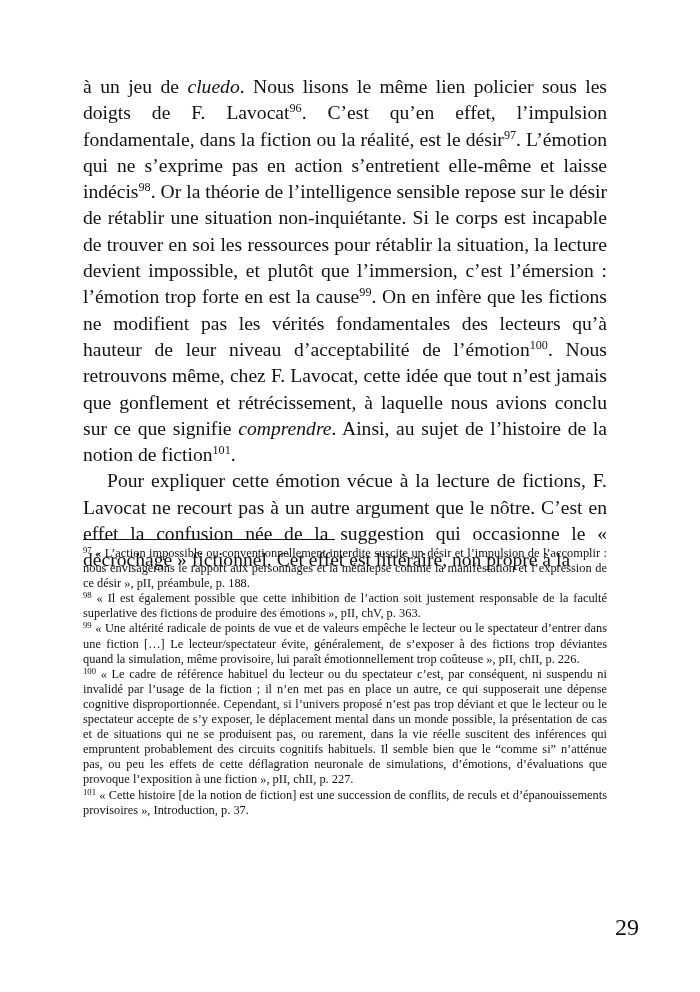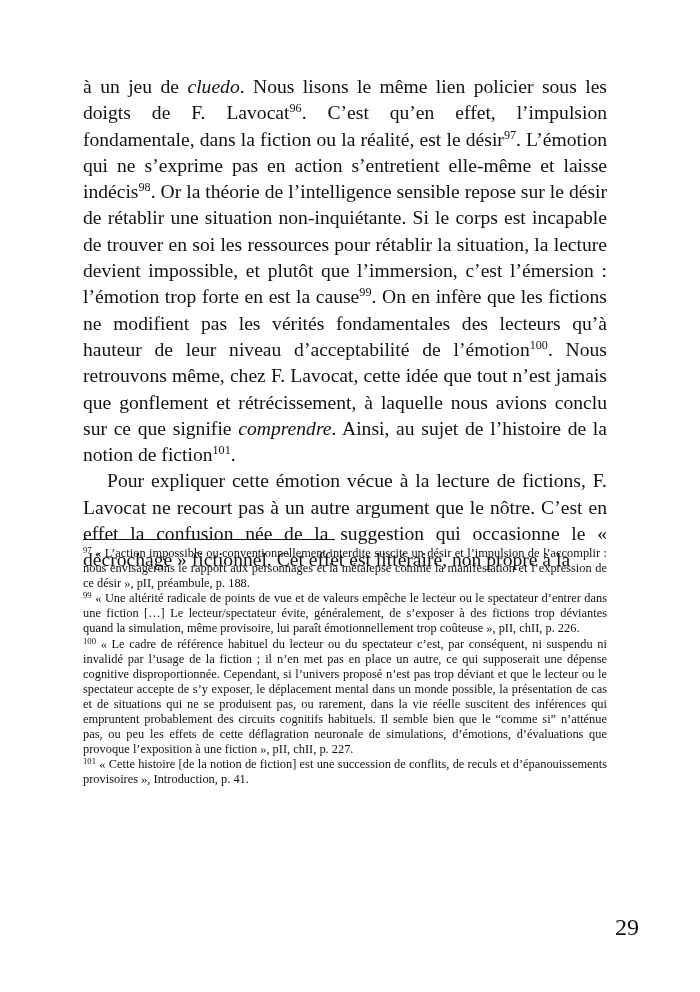--- a/index.html
+++ b/index.html
@@ -30,18 +30,19 @@
 <body>
 
 <div class="page">
   <div class="body-text" id="body-text">
       <p><span>à un jeu de </span><i>cluedo</i><span>. Nous lisons le même lien policier sous les doigts de F. Lavocat</span><sup>96</sup><span>. C’est qu’en effet, l’impulsion fondamentale, dans la fiction ou la réalité, est le désir</span><sup>97</sup><span>. L’émotion qui ne s’exprime pas en action s’entretient elle-même et laisse indécis</span><sup>98</sup><span>. Or la théorie de l’intelligence sensible repose sur le désir de rétablir une situation non-inquiétante. Si le corps est incapable de trouver en soi les ressources pour rétablir la situation, la lecture devient impossible, et plutôt que l’immersion, c’est l’émersion : l’émotion trop forte en est la cause</span><sup>99</sup><span>. On en infère que les fictions ne modifient pas les vérités fondamentales des lecteurs qu’à hauteur de leur niveau d’acceptabilité de l’émotion</span><sup>100</sup><span>. Nous retrouvons même, chez F. Lavocat, cette idée que tout n’est jamais que gonflement et rétrécissement, à laquelle nous avions conclu sur ce que signifie </span><i>comprendre</i><span>. Ainsi, au sujet de l’histoire de la notion de fiction</span><sup>101</sup><span>.</span></p>
       <p class="indent"><span>Pour expliquer cette émotion vécue à la lecture de fictions, F. Lavocat ne recourt pas à un autre argument que le nôtre. C’est en effet la confusion née de la suggestion qui occasionne le « décrochage » fictionnel. Cet effet est littéraire, non propre à la</span></p>
     </div>
   <div class="rule"></div>
   <div class="notes" id="notes">
       <p><sup>97</sup><span> « L’action impossible ou conventionnellement interdite suscite un désir et l’impulsion de l’accomplir : nous envisagerons le rapport aux personnages et la métalepse comme la manifestation et l’expression de ce désir », pII, préambule, p. 188.</span></p>
+      <p><sup>98</sup><span> « Il est également possible que cette inhibition de l’action soit justement responsable de la faculté superlative des fictions de produire des émotions », pII, chV, p. 363.</span></p>
       <p><sup>99</sup><span> « Une altérité radicale de points de vue et de valeurs empêche le lecteur ou le spectateur d’entrer dans une fiction […] Le lecteur/spectateur évite, généralement, de s’exposer à des fictions trop déviantes quand la simulation, même provisoire, lui paraît émotionnellement trop coûteuse », pII, chII, p. 226.</span></p>
       <p><sup>100</sup><span> « Le cadre de référence habituel du lecteur ou du spectateur c’est, par conséquent, ni suspendu ni invalidé par l’usage de la fiction ; il n’en met pas en place un autre, ce qui supposerait une dépense cognitive disproportionnée. Cependant, si l’univers proposé n’est pas trop déviant et que le lecteur ou le spectateur accepte de s’y exposer, le déplacement mental dans un monde possible, la présentation de cas et de situations qui ne se produisent pas, ou rarement, dans la vie réelle suscitent des inférences qui empruntent probablement des circuits cognitifs habituels. Il semble bien que le “comme si” n’atténue pas, ou peu les effets de cette déflagration neuronale de simulations, d’émotions, d’évaluations que provoque l’exposition à une fiction », pII, chII, p. 227.</span></p>
-      <p><sup>101</sup><span> « Cette histoire [de la notion de fiction] est une succession de conflits, de reculs et d’épanouissements provisoires », Introduction, p. 41.</span></p>
+      <p><sup>101</sup><span> « Cette histoire [de la notion de fiction] est une succession de conflits, de reculs et d’épanouissements provisoires », Introduction, p. 37.</span></p>
     </div>
   <div class="page-number">29</div>
 </div>
 
 </body></html>

